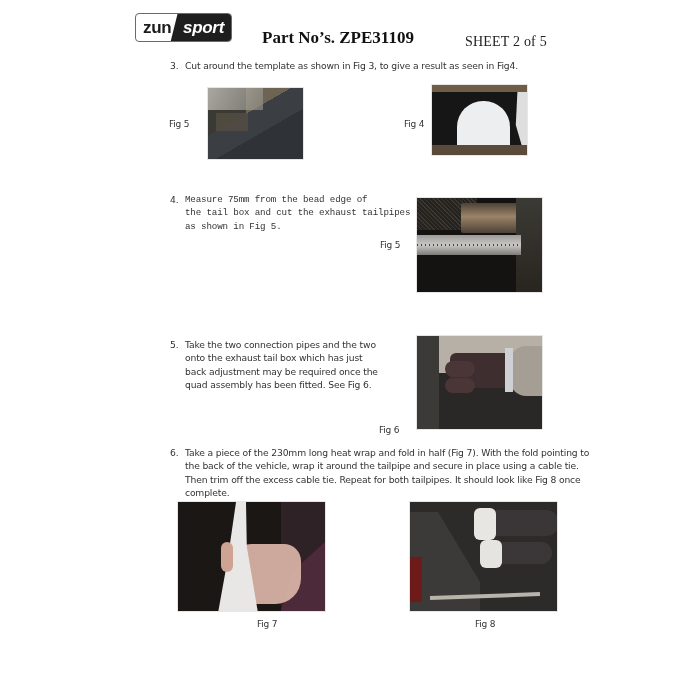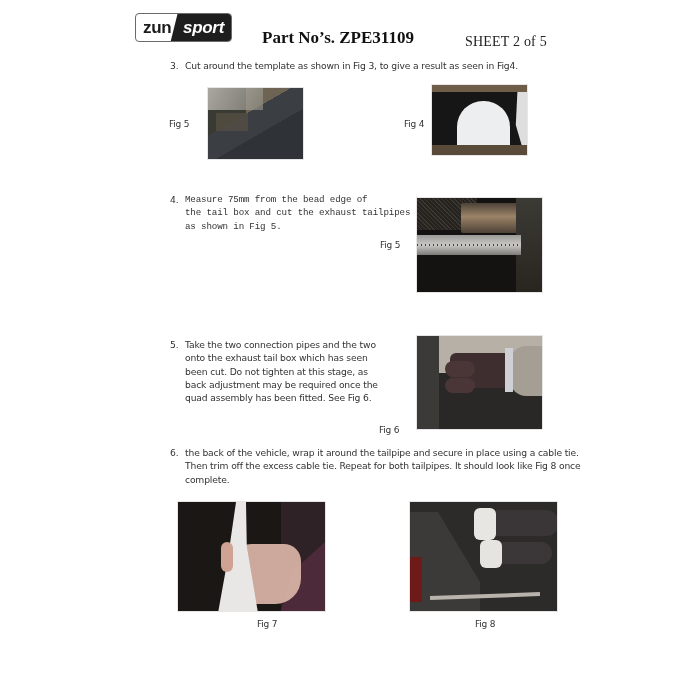--- a/index.html
+++ b/index.html
@@ -138,40 +138,40 @@
   <div class="mesh"></div>
   <div class="pipe"></div>
   <div class="right"></div>
   <div class="ruler"></div>
 </div>
 
 <div class="abs step" style="left:170px; top:338px; width:225px; height:82px;">
   <span class="num">5.</span>
   <div class="txt" style="white-space:nowrap;">
     <div>Take the two connection pipes and the two</div>
-    <div>onto the exhaust tail box which has seen</div>
-    <div>been cut. Do not tighten at this stage, as</div>
+    <div>onto the exhaust tail box which has just</div>
     <div>back adjustment may be required once the</div>
     <div>quad assembly has been fitted. See Fig 6.</div>
   </div>
 </div>
 
 <div class="abs photo fig6">
   <div class="left"></div>
   <div class="canister"></div>
   <div class="body"></div>
   <div class="p1"></div>
   <div class="p2"></div>
   <div class="clamp"></div>
 </div>
 <div class="abs fig-label" style="left:379px; top:425px;">Fig 6</div>
 
 <div class="abs step" style="left:170px; top:446px; width:400px; height:56px;">
   <span class="num">6.</span>
   <div class="txt" style="white-space:nowrap;">
+    <div>Take a piece of the 230mm long heat wrap and fold in half (Fig 7). With the fold pointing to</div>
     <div>the back of the vehicle, wrap it around the tailpipe and secure in place using a cable tie.</div>
     <div>Then trim off the excess cable tie. Repeat for both tailpipes. It should look like Fig 8 once</div>
     <div>complete.</div>
   </div>
 </div>
 
 <div class="abs photo fig7">
   <div class="sleeve"></div>
   <div class="hand"></div>
   <div class="wrap"></div>

